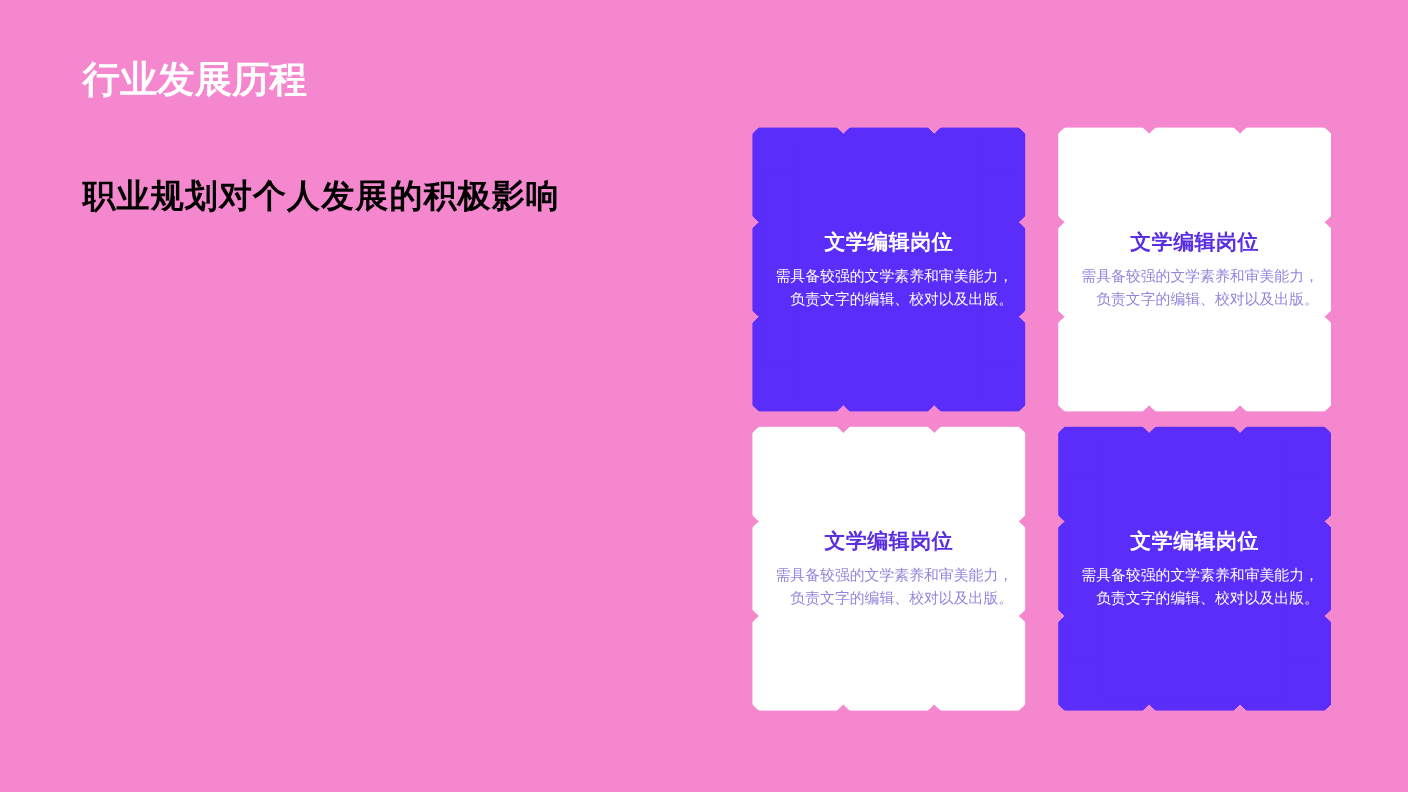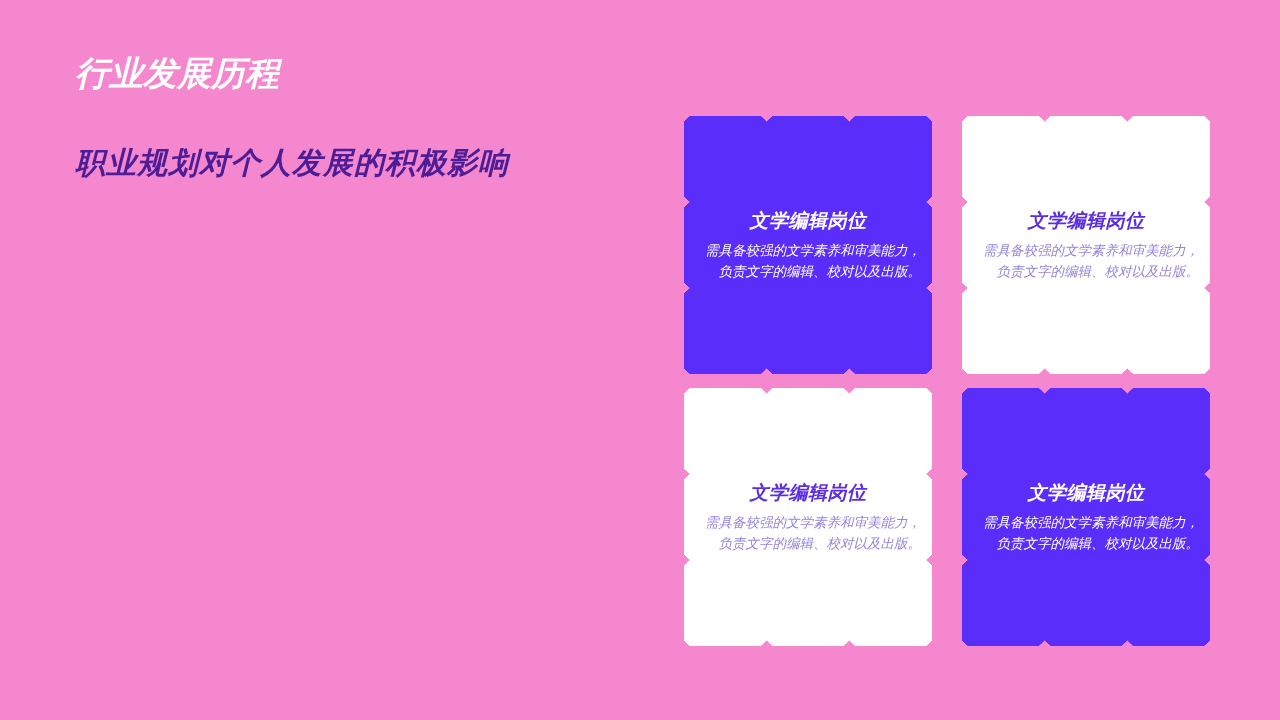--- a/index.html
+++ b/index.html
@@ -11,21 +11,20 @@
     height: 720px;
     overflow: hidden;
     font-family: "Liberation Sans", "DejaVu Sans", sans-serif;
   }
   #slide {
     position: relative;
     width: 1280px;
     height: 720px;
     background: #F587CF;
     overflow: hidden;
-    font-style: italic;
   }
 
   
   #text-block {
     position: absolute;
     left: 75px;
     top: 52px;
     width: 540px;
   }
   #page-title {
@@ -33,24 +32,24 @@
     font-weight: bold;
     color: #FFFFFF;
     letter-spacing: 0px;
     line-height: 42px;
     margin: 0;
     white-space: nowrap;
   }
   #page-subtitle {
     position: absolute;
     left: 0;
-    top: 92px;
+    top: 108px;
     font-size: 30px;
     font-weight: bold;
-    color: #4c1d95;
+    color: #000000;
     line-height: 38px;
     margin: 0;
     letter-spacing: 1px;
     white-space: nowrap;
   }
 
   
   #card-grid {
     position: absolute;
     left: 684px;

